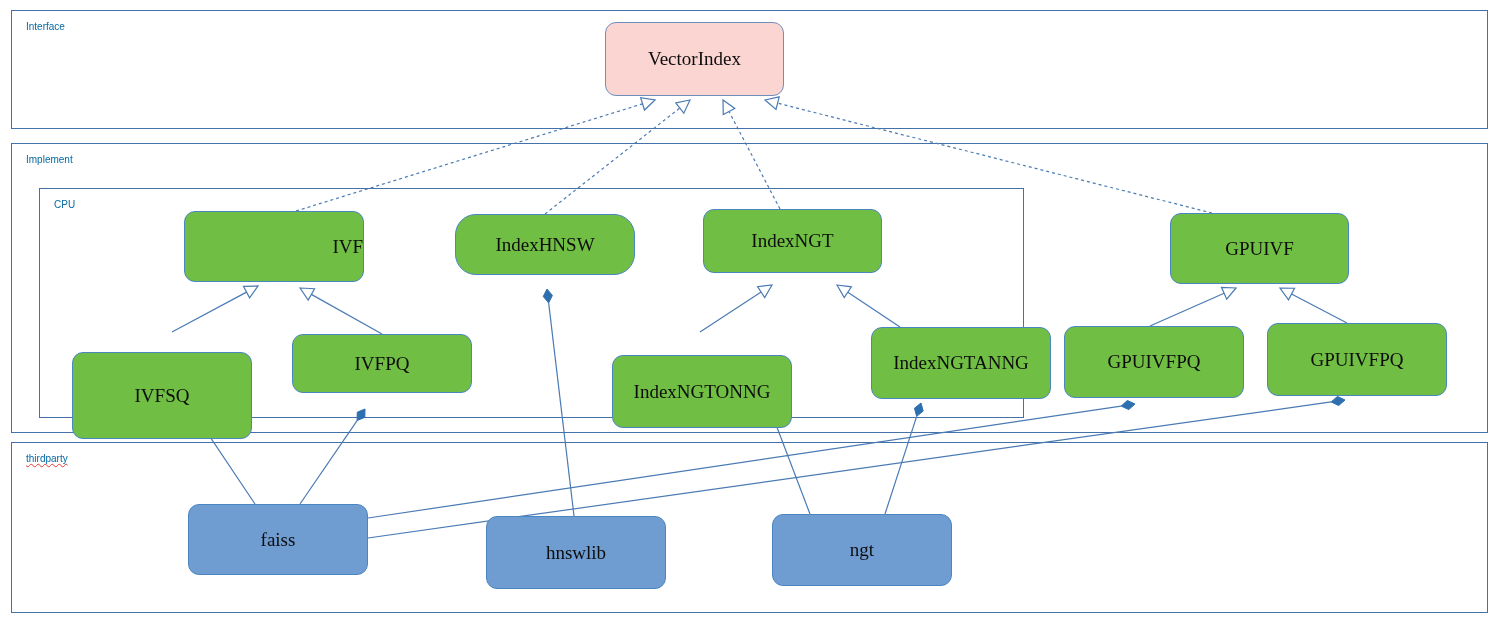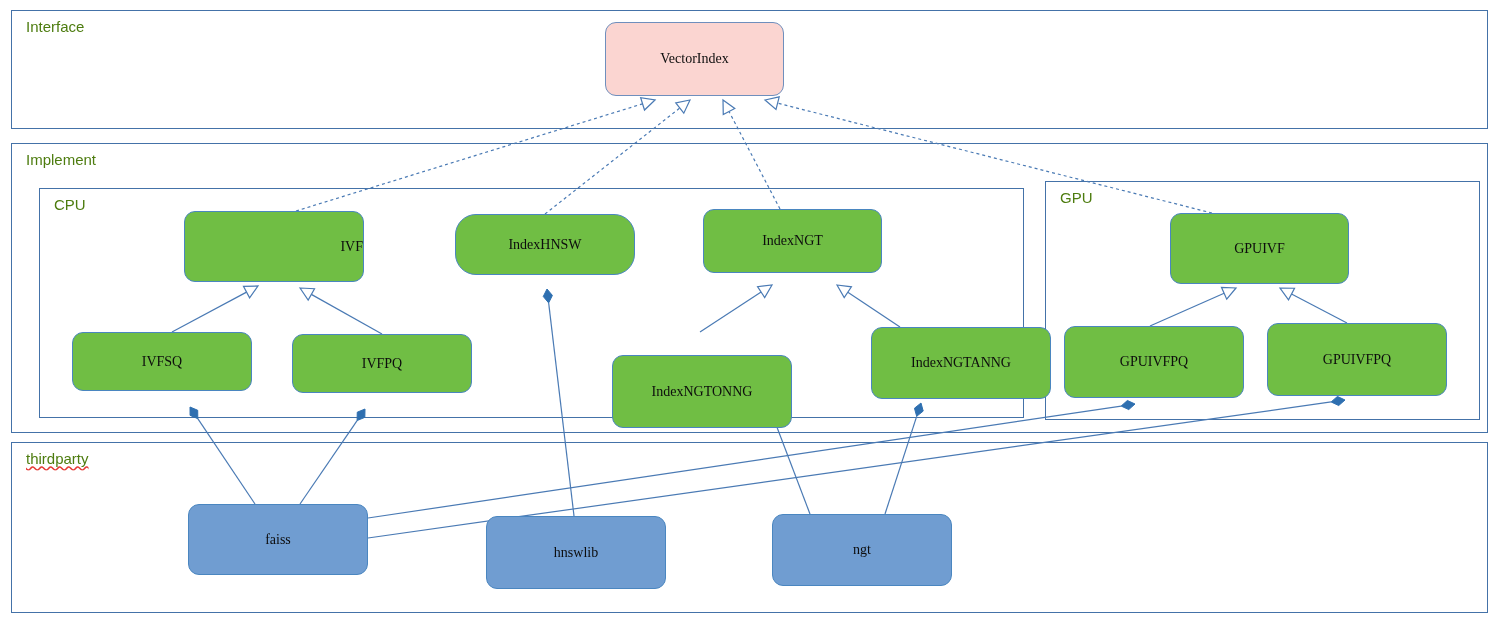--- a/index.html
+++ b/index.html
@@ -34,23 +34,23 @@
     box-sizing: border-box;
     border: 1px solid #4472a8;
     background: transparent;
     z-index: 1;
   }
   .container > .container-label {
     position: absolute;
     left: 14px;
     top: 7px;
     font-family: "Liberation Sans", sans-serif;
-    font-size: 15px;
+    font-size: 10px;
     line-height: 18px;
-    color: #4d7c0f;
+    color: #0369a1;
     white-space: nowrap;
   }
   .container-label.misspelled {
     text-decoration: underline wavy #e53935;
     text-decoration-skip-ink: none;
     -webkit-text-decoration: underline wavy #e53935;
   }
   .inner-label {
     left: 16px;
     top: 9px;
@@ -60,21 +60,21 @@
   
   .node {
     position: absolute;
     box-sizing: border-box;
     border-radius: 11px;
     border: 1px solid #4472a8;
     display: flex;
     align-items: center;
     justify-content: center;
     font-family: "Liberation Serif", serif;
-    font-size: 14px;
+    font-size: 19px;
     color: #0d0d0d;
     text-align: center;
     z-index: 5;
     user-select: none;
   }
   .node.pink  { background: #fbd5d1; border-color: #6f8fbd; }
   .node.green { background: #70be44; border-color: #4a86c0; }
   .node.blue  { background: #709dd1; border-color: #4a86c0; }
 
   .node-label { pointer-events: none; }
@@ -89,23 +89,20 @@
   </div>
 
   <div class="container" id="c-implement" style="left: 11px; top: 143px; width: 1477px; height: 290px;">
     <span class="container-label">Implement</span>
   </div>
 
   <div class="container" id="c-cpu" style="left: 39px; top: 188px; width: 985px; height: 230px;">
     <span class="container-label inner-label">CPU</span>
   </div>
 
-  <div class="container" id="c-gpu" style="left: 1045px; top: 181px; width: 435px; height: 239px;">
-    <span class="container-label inner-label">GPU</span>
-  </div>
 
   <div class="container" id="c-thirdparty" style="left: 11px; top: 442px; width: 1477px; height: 171px;">
     <span class="container-label misspelled">thirdparty</span>
   </div>
 
   <svg id="edges" xmlns="http://www.w3.org/2000/svg">
       <g>
         <line x1="296" y1="211" x2="642.5801206557268" y2="103.84012982510954" stroke="#4a7ab4" stroke-width="1.2" fill="none" stroke-dasharray="3,3"></line>
         <polygon points="655,100 644.5001855682815,110.05006949724614 640.660055743172,97.63019015297294" fill="#ffffff" stroke="#4a7ab4" stroke-width="1.2"></polygon>
       </g>
@@ -184,21 +181,21 @@
       </div>
       <div class="node green" style="left: 455px; top: 214px; width: 180px; height: 61px; border-radius: 21px;">
         <span class="node-label">IndexHNSW</span>
       </div>
       <div class="node green" style="left: 703px; top: 209px; width: 179px; height: 64px;">
         <span class="node-label">IndexNGT</span>
       </div>
       <div class="node green" style="left: 1170px; top: 213px; width: 179px; height: 71px;">
         <span class="node-label">GPUIVF</span>
       </div>
-      <div class="node green" style="left: 72px; top: 332px; width: 180px; height: 59px; align-items: center;">
+      <div class="node green" style="left: 72px; top: 352px; width: 180px; height: 87px; align-items: center;">
         <span class="node-label">IVFSQ</span>
       </div>
       <div class="node green" style="left: 292px; top: 334px; width: 180px; height: 59px;">
         <span class="node-label">IVFPQ</span>
       </div>
       <div class="node green" style="left: 612px; top: 332px; width: 180px; height: 73px; margin-top: 23px;">
         <span class="node-label">IndexNGTONNG</span>
       </div>
       <div class="node green" style="left: 827px; top: 327px; width: 180px; height: 72px; margin-left: 44px;">
         <span class="node-label">IndexNGTANNG</span>

